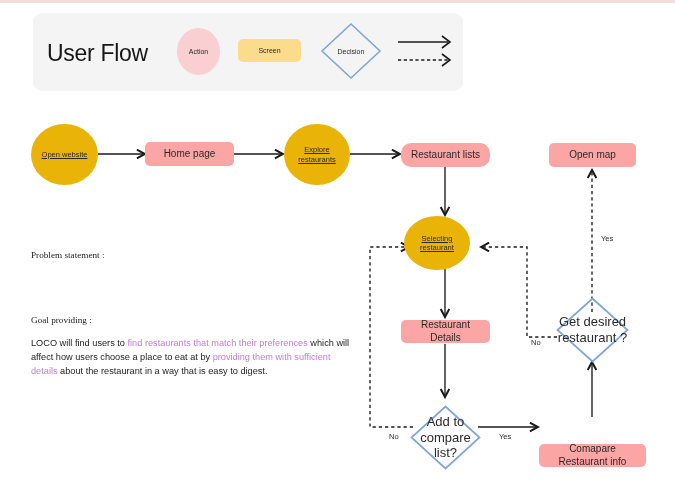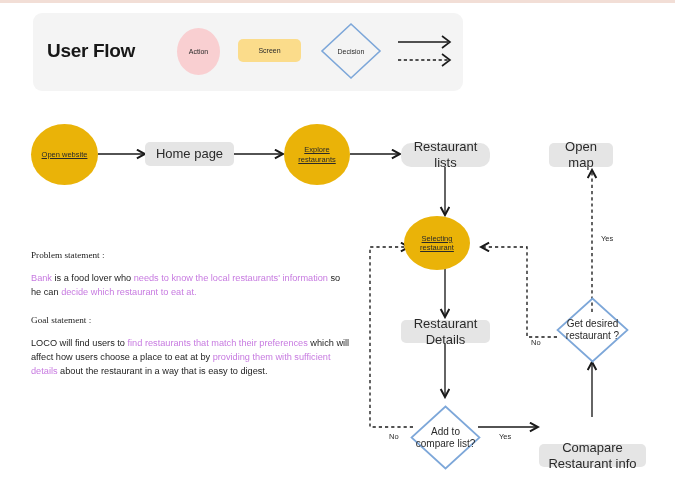--- a/index.html
+++ b/index.html
@@ -35,22 +35,22 @@
   .legend-panel {
     position: absolute;
     left: 33px; top: 13px;
     width: 430px; height: 78px;
     background: #f4f4f4;
     border-radius: 9px;
   }
   .legend-title {
     position: absolute;
     left: 47px; top: 40px;
-    font-size: 19px;
-    font-weight: bold;
+    font-size: 23px;
+    font-weight: normal;
     letter-spacing: -0.3px;
     color: #171717;
   }
   .legend-action {
     position: absolute;
     left: 177px; top: 28px;
     width: 43px; height: 47px;
     border-radius: 50%;
     background: #f9cfd1;
     display: flex; align-items: center; justify-content: center;
@@ -94,29 +94,29 @@
   }
   .circle {
     border-radius: 50%;
     background: #eab308;
     font-size: 7.5px;
     padding: 0 6px;
     text-decoration: underline;
   }
   .screenbox {
     border-radius: 5px;
-    background: #e5e5e5;
+    background: #fca5a5;
+    font-size: 10px;
+    padding: 0 5px;
+  }
+  .diamond-label {
+    position: absolute;
+    display: flex; align-items: center; justify-content: center;
+    text-align: center;
     font-size: 13px;
-    padding: 0 5px;
-  }
-  .diamond-label {
-    position: absolute;
-    display: flex; align-items: center; justify-content: center;
-    text-align: center;
-    font-size: 10px;
     line-height: 1.2;
     color: #2a2a2a;
   }
 
   
   .edge-label {
     position: absolute;
     font-size: 7.5px;
     color: #2a2a2a;
   }
@@ -216,21 +216,21 @@
 
 <div class="node circle" style="left:284px; top:124px; width:66px; height:61px; white-space:pre-line;">
   <span>Explore
 restaurants</span>
 </div>
 
 <div class="node screenbox" style="left:401px; top:143px; width:89px; height:24px;border-radius:10px;">
   <span>Restaurant lists</span>
 </div>
 
-<div class="node screenbox" style="left:549px; top:143px; width:64px; height:24px;justify-content:center;">
+<div class="node screenbox" style="left:549px; top:143px; width:87px; height:24px;justify-content:center;">
   <span>Open map</span>
 </div>
 
 <div class="node circle" style="left:404px; top:216px; width:66px; height:54px; white-space:pre-line;">
   <span>Selecting
 restaurant</span>
 </div>
 
 <div class="node screenbox" style="left:401px; top:320px; width:89px; height:23px;">
   <span>Restaurant Details</span>
@@ -256,19 +256,18 @@
 compare list?</span>
 </div>
 
 <span class="edge-label" style="left:601px; top:234px;">Yes</span>
 <span class="edge-label" style="left:531px; top:338px;">No</span>
 <span class="edge-label" style="left:499px; top:432px;">Yes</span>
 <span class="edge-label" style="left:389px; top:432px;">No</span>
 
 <div class="prose ps">
   <span class="head">Problem statement :</span>
-  <span><span class="hl">Bank</span><span> is a food lover who </span><span class="hl">needs to know the local restaurants' information</span><span> so he can </span><span class="hl">decide which restaurant to eat at.</span></span>
 </div>
 
 <div class="prose gs">
-  <span class="head">Goal statement :</span>
+  <span class="head">Goal providing :</span>
   <span><span>LOCO will find users to </span><span class="hl">find restaurants that match their preferences</span><span> which will affect how users choose a place to eat at by </span><span class="hl">providing them with sufficient details</span><span> about the restaurant in a way that is easy to digest.</span></span>
 </div>
 
 </body></html>

